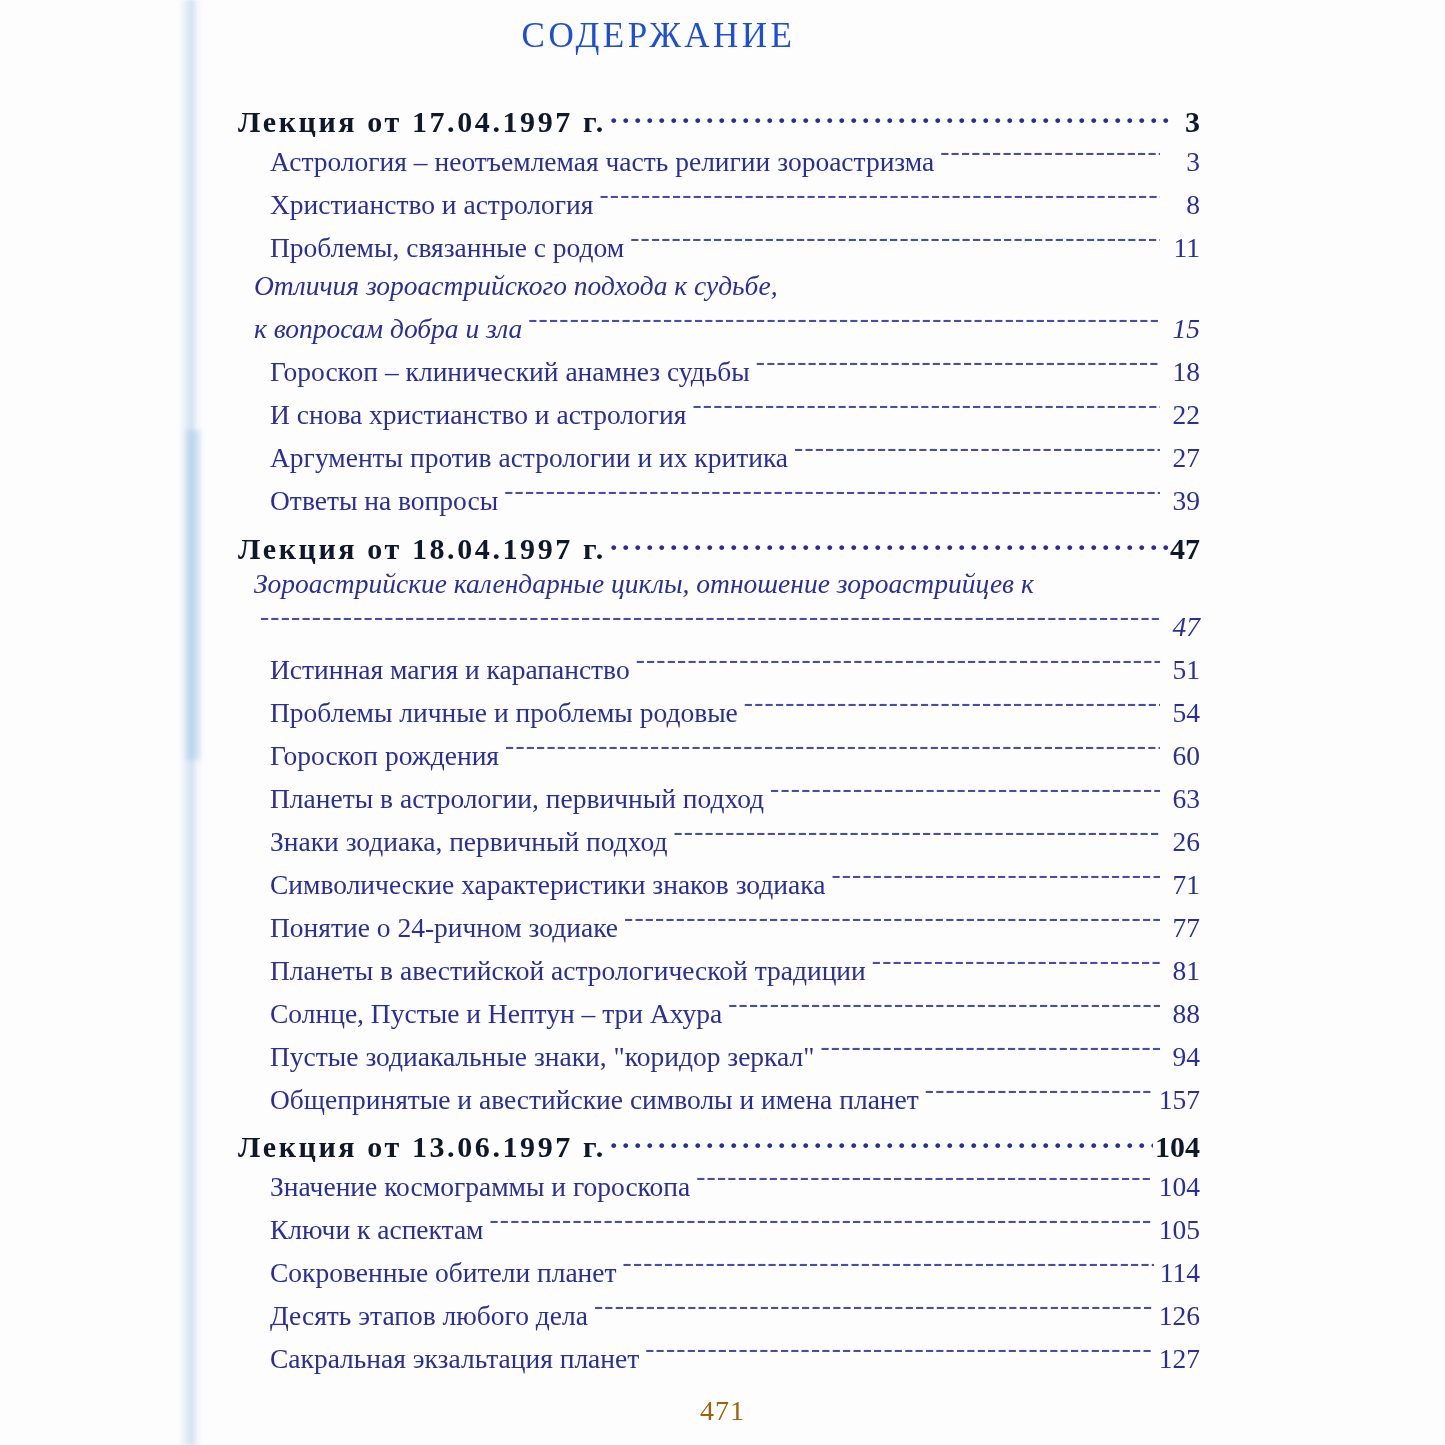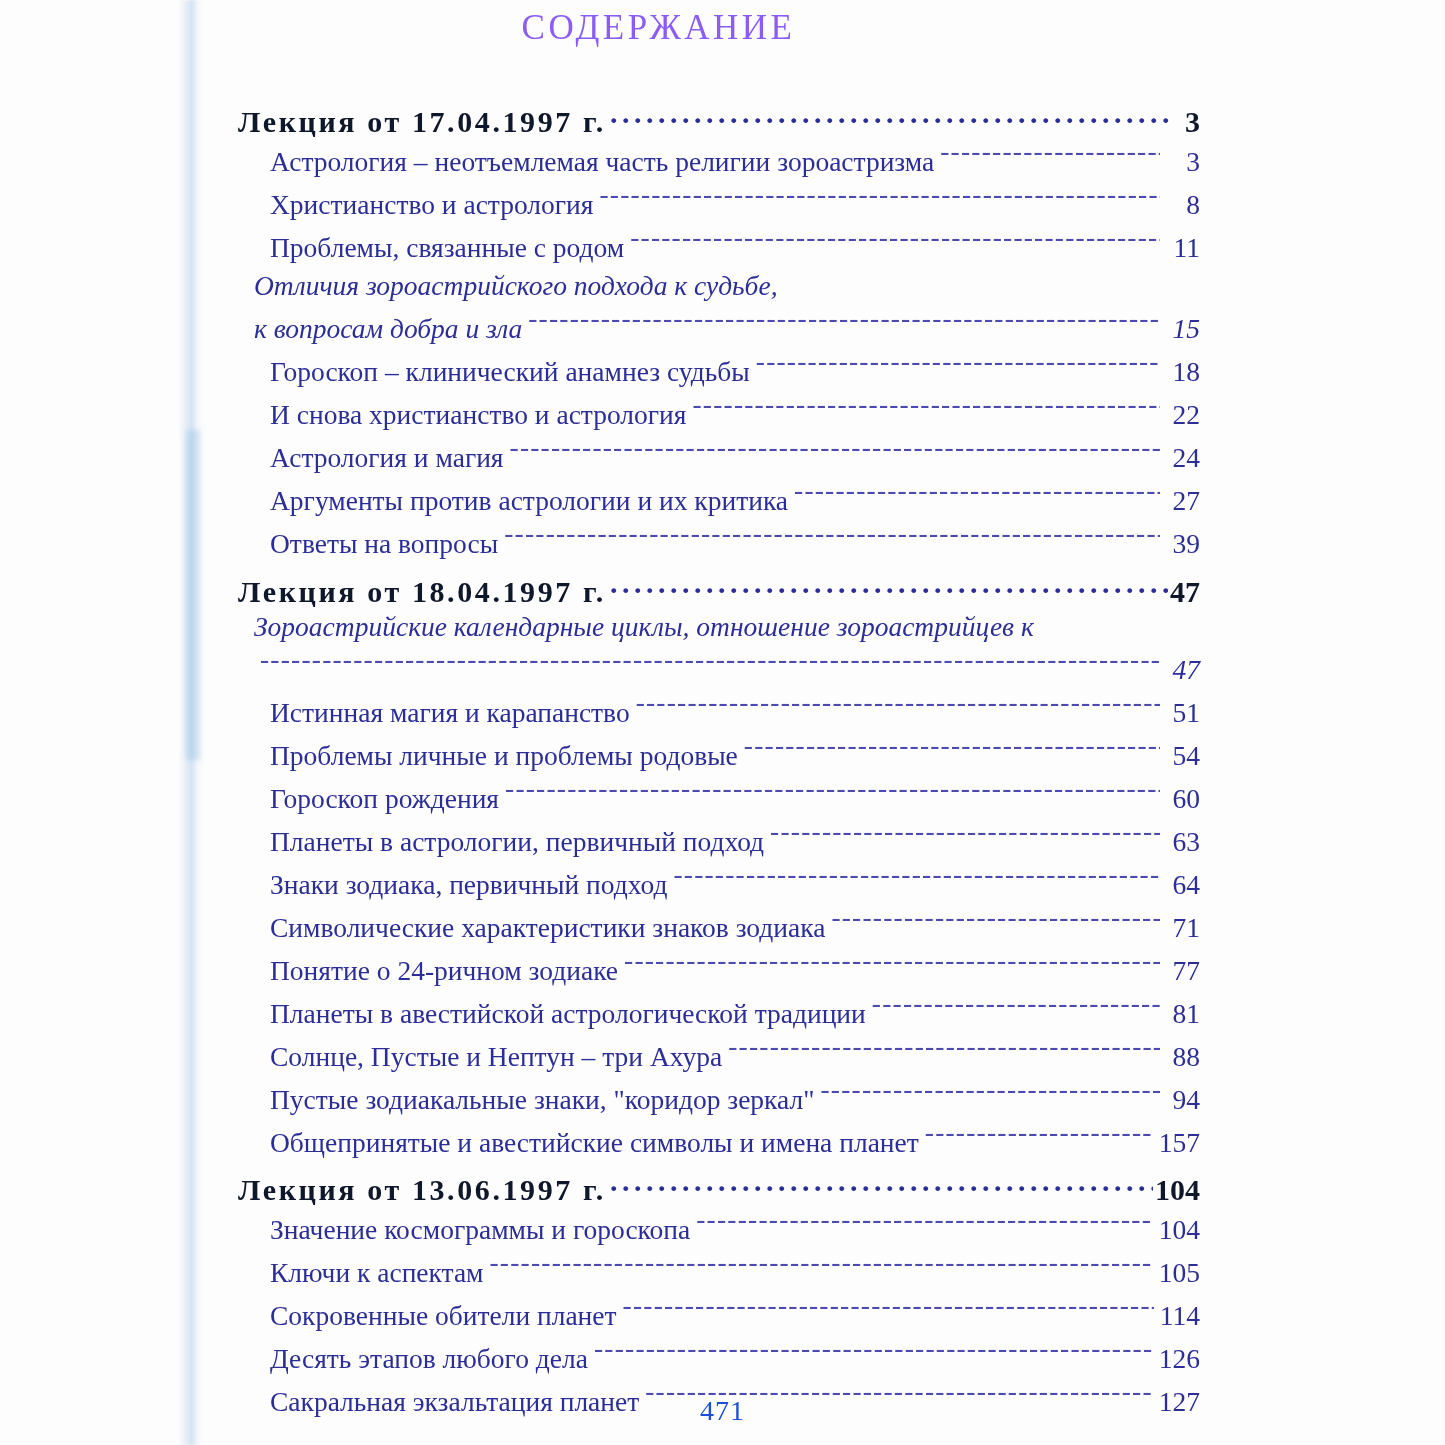--- a/index.html
+++ b/index.html
@@ -37,27 +37,27 @@
     left: 186px;
     top: 430px;
     width: 14px;
     height: 330px;
     background: rgba(140,185,225,0.33);
     filter: blur(2.4px);
     pointer-events: none;
   }
   #page-title {
     position: absolute;
-    top: 8px;
+    top: 16px;
     left: 0;
     width: 1317px;
     text-align: center;
     font-size: 35px;
     letter-spacing: 3.5px;
-    color: #8b5cf6;
+    color: #1d4ed8;
     font-weight: 400;
   }
 
   #toc {
     position: absolute;
     top: 88px;
     left: 238px;
     width: 962px;
   }
 
@@ -140,21 +140,21 @@
   .entry-wrap .entry { margin-left: 0; margin-bottom: 0; }
 
   #folio {
     position: absolute;
     bottom: 18px;
     left: 0;
     width: 1445px;
     text-align: center;
     font-size: 28px;
     letter-spacing: 1px;
-    color: #1d4ed8;
+    color: #a16207;
   }
 </style>
 </head>
 <body>
 
 <div id="page">
 
   <div id="scan-artifact"></div>
   <div id="scan-artifact2"></div>
 
@@ -193,25 +193,20 @@
         <span class="e-label">Гороскоп – клинический анамнез судьбы</span>
         <span class="leader"></span>
         <span class="page-no">18</span>
       </div>
       <div class="entry">
         <span class="e-label">И снова христианство и астрология</span>
         <span class="leader"></span>
         <span class="page-no">22</span>
       </div>
       <div class="entry">
-        <span class="e-label">Астрология и магия</span>
-        <span class="leader"></span>
-        <span class="page-no">24</span>
-      </div>
-      <div class="entry">
         <span class="e-label">Аргументы против астрологии и их критика</span>
         <span class="leader"></span>
         <span class="page-no">27</span>
       </div>
       <div class="entry">
         <span class="e-label">Ответы на вопросы</span>
         <span class="leader"></span>
         <span class="page-no">39</span>
       </div>
       <div class="lecture-heading">
@@ -242,21 +237,21 @@
         <span class="page-no">60</span>
       </div>
       <div class="entry">
         <span class="e-label">Планеты в астрологии, первичный подход</span>
         <span class="leader"></span>
         <span class="page-no">63</span>
       </div>
       <div class="entry">
         <span class="e-label">Знаки зодиака, первичный подход</span>
         <span class="leader"></span>
-        <span class="page-no">64</span>
+        <span class="page-no">26</span>
       </div>
       <div class="entry">
         <span class="e-label">Символические характеристики знаков зодиака</span>
         <span class="leader"></span>
         <span class="page-no">71</span>
       </div>
       <div class="entry">
         <span class="e-label">Понятие о 24-ричном зодиаке</span>
         <span class="leader"></span>
         <span class="page-no">77</span>

